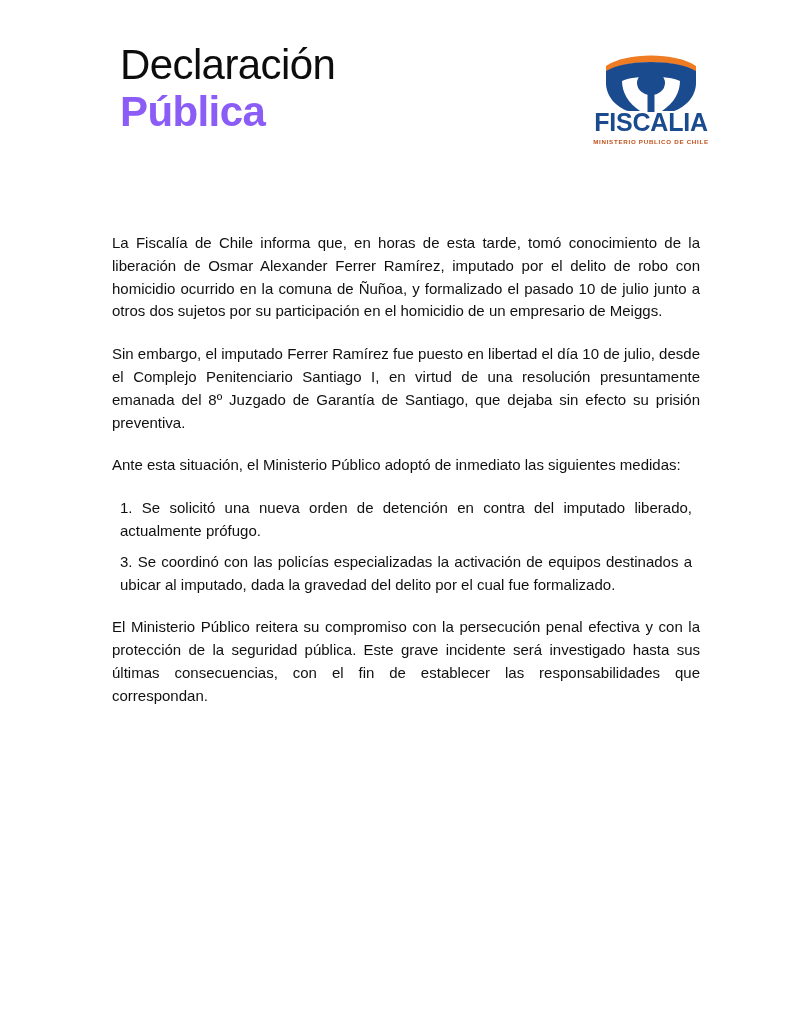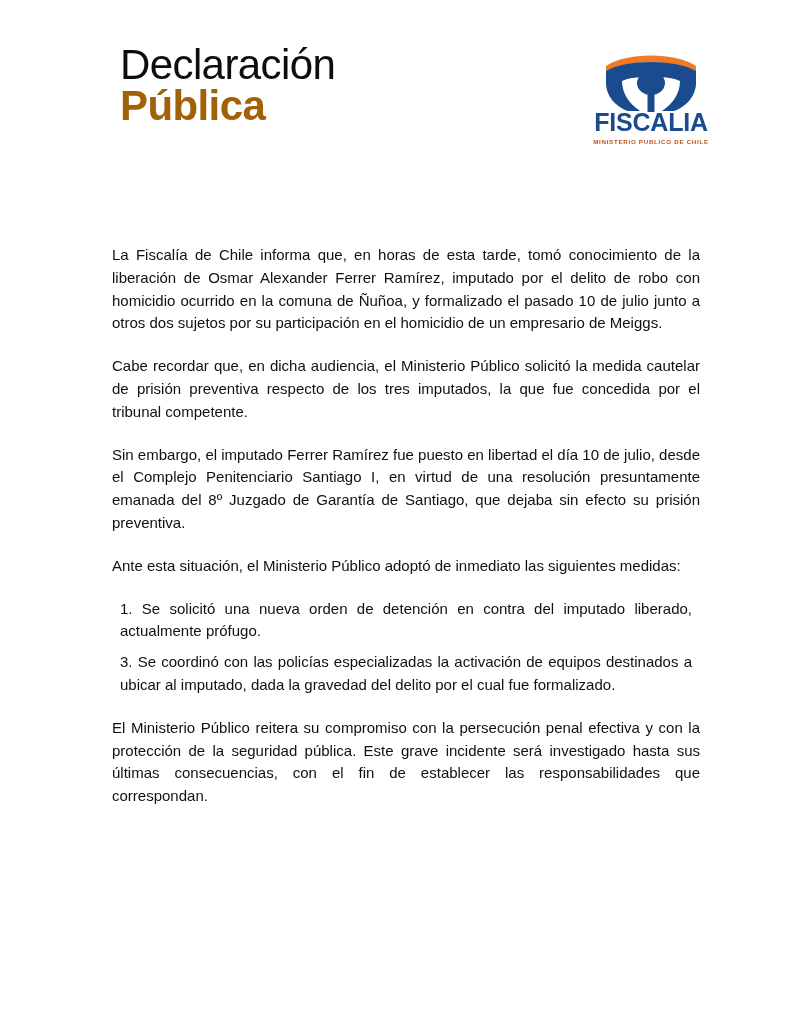--- a/index.html
+++ b/index.html
@@ -46,23 +46,23 @@
     font-weight: 400;
     letter-spacing: -0.6px;
     color: #0d0d0d;
     white-space: nowrap;
   }
   .doc-title .line2 {
     display: block;
     font-size: 42px;
     font-weight: 700;
     letter-spacing: -0.6px;
-    color: #a16207;
+    color: #8b5cf6;
     white-space: nowrap;
-    margin-top: 0;
+    margin-top: 6px;
   }
 
   
   .logo {
     position: absolute;
     left: 592px;
     top: 14px;
     width: 118px;
     height: 120px;
   }
@@ -116,21 +116,21 @@
     color: #101010;
     margin: 0 0 42px 0;
     letter-spacing: 0.1px;
   }
 
   .para {
     font-size: 15px;
     line-height: 1.52;
     text-align: justify;
     text-justify: inter-word;
-    margin: 12px 0 20px 0;
+    margin: 0 0 20px 0;
     color: #101010;
     hyphens: none;
   }
   .para:last-child { margin-bottom: 0; }
 
   .measures {
     margin: 0 0 20px 0;
   }
   .measure-item {
     font-size: 15px;
@@ -170,21 +170,20 @@
       <div class="logo-sub">MINISTERIO PUBLICO DE CHILE</div>
     </div>
 
   </div>
 
   <div class="content">
 
 
     <p class="para">La Fiscalía de Chile informa que, en horas de esta tarde, tomó conocimiento de la liberación de Osmar Alexander Ferrer Ramírez, imputado por el delito de robo con homicidio ocurrido en la comuna de Ñuñoa, y formalizado el pasado 10 de julio junto a otros dos sujetos por su participación en el homicidio de un empresario de Meiggs.</p>
 
-    <p class="para">Cabe recordar que, en dicha audiencia, el Ministerio Público solicitó la medida cautelar de prisión preventiva respecto de los tres imputados, la que fue concedida por el tribunal competente.</p>
 
     <p class="para">Sin embargo, el imputado Ferrer Ramírez fue puesto en libertad el día 10 de julio, desde el Complejo Penitenciario Santiago I, en virtud de una resolución presuntamente emanada del 8º Juzgado de Garantía de Santiago, que dejaba sin efecto su prisión preventiva.</p>
 
     <p class="para">Ante esta situación, el Ministerio Público adoptó de inmediato las siguientes medidas:</p>
 
     <div class="measures">
       <p class="measure-item">1. Se solicitó una nueva orden de detención en contra del imputado liberado, actualmente prófugo.</p>
       <p class="measure-item">3. Se coordinó con las policías especializadas la activación de equipos destinados a ubicar al imputado, dada la gravedad del delito por el cual fue formalizado.</p>
     </div>
 

